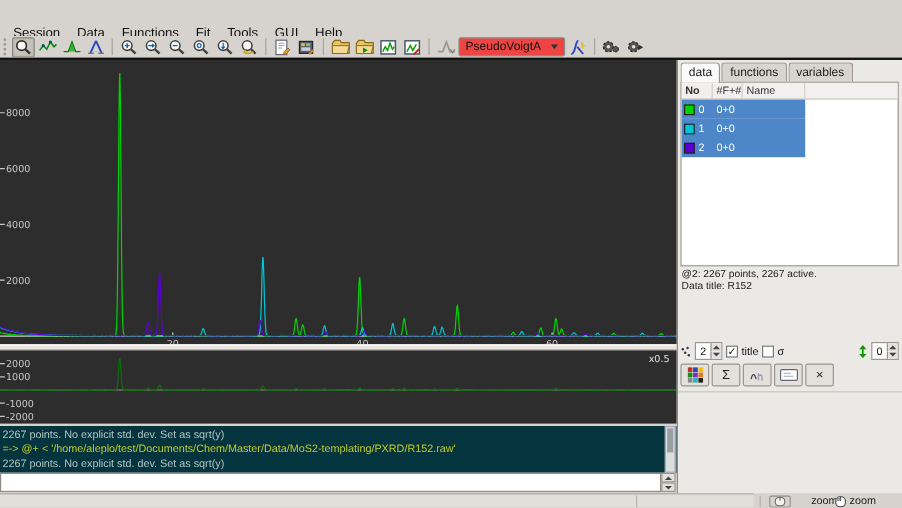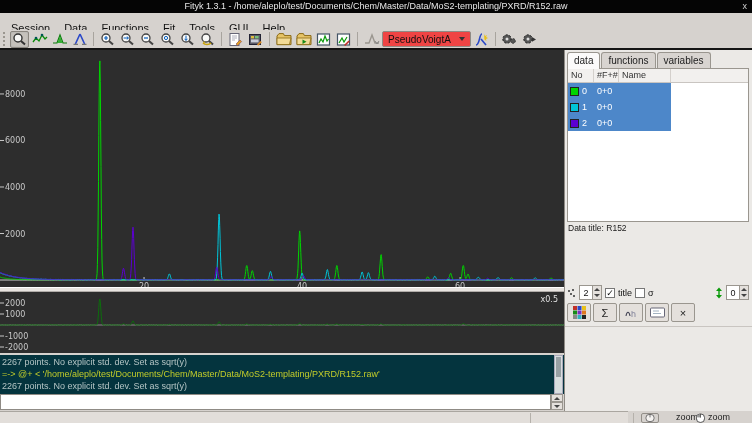--- a/index.html
+++ b/index.html
@@ -72,21 +72,21 @@
              background:#ebe9e6; border-left:1px solid #8f8b85; font-size:10px; }
   .tabs { position:absolute; left:2px; top:2px; height:16px; display:flex; gap:1px; }
   .tab { padding:1px 6px 0 6px; height:16px; background:#d8d4d0; border:1px solid #9a968f;
          border-bottom:none; border-radius:3px 3px 0 0; font-size:10px; color:#222; line-height:14px; }
   .tab.active { background:#fbfafa; height:17px; position:relative; z-index:2; }
   .dtable { position:absolute; left:2px; top:18px; width:182px; height:154px;
             background:#fff; border:1px solid #9a968f; overflow:hidden; }
   .thead { display:flex; height:14px; background:#f2f0ee; border-bottom:1px solid #c9c5c1;
            font-size:9px; color:#333; }
   .thead .c { padding:1px 3px; border-right:1px solid #d4d0cc; }
-  .c-no{width:26px;} .c-fz{width:25px;} .c-name{width:52px;}
+  .c-no{width:26px;font-weight:bold;} .c-fz{width:25px;} .c-name{width:52px;}
   .trow { display:flex; height:16px; font-size:9px; align-items:center; }
   .trow .sel { display:flex; width:103px; height:16px; background:#4d87c9; color:#fff; align-items:center; }
   .swatch { width:9px; height:9px; border:1px solid #222; margin:0 3px 0 2px; flex:none; }
   .trow .no { width:12px; } .trow .fz { width:25px; padding-left:3px; } .trow .nm { padding-left:3px;margin-top:25px; }
 
   .info { position:absolute; left:3px; top:174px; width:183px; height:38px;
           font-size:8.5px; line-height:9.5px; color:#1a1a1a; word-break:break-all; }
   .filter { position:absolute; left:2px; top:214px; width:182px; height:17px;
             background:#fff; border:1px solid #9a968f; border-radius:2px;
             display:flex; align-items:center; font-size:9.5px; padding:0 4px; color:#111; }
@@ -104,24 +104,20 @@
   .btnrow { position:absolute; left:2px; top:253px; height:19px; display:flex; gap:2px; }
   .sbbtn { width:24px; height:19px; background:#e4e0dc; border:1px solid #9a968f; border-radius:2px;
            display:flex; align-items:center; justify-content:center; font-size:11px; color:#222; }
   .btnrow-sep { position:absolute; left:0px; top:276px; width:188px; height:1px; background:#c9c5c1; }
 </style>
 </head>
 <body>
 
 <div id="app">
 
-  <div class="titlebar">
-    <span>Fityk 1.3.1 - /home/aleplo/test/Documents/Chem/Master/Data/MoS2-templating/PXRD/R152.raw</span>
-    <span class="close">x</span>
-  </div>
 
   <div class="menubar">
     <span class="menu-item">Session</span>
     <span class="menu-item">Data</span>
     <span class="menu-item">Functions</span>
     <span class="menu-item">Fit</span>
     <span class="menu-item">Tools</span>
     <span class="menu-item">GUI</span>
     <span class="menu-item">Help</span>
   </div>
@@ -404,20 +400,21 @@
         <span class="sel">
             <span class="swatch" style="background: rgb(92, 0, 210);"></span>
             <span class="no">2</span>
             <span class="fz">0+0</span>
             <span class="nm">R152</span>
           </span>
       </div>
     </div>
 
     <div class="info">
+      <div>@2: 2267 points, 2267 active.</div>
       <div>Data title: R152</div>
     </div>
 
 
     <div class="ctrlrow">
       <svg width="9" height="10">
           <circle cx="2" cy="3" r="1" fill="#333"></circle>
           <circle cx="6" cy="2" r="1" fill="#333"></circle>
           <circle cx="4" cy="6" r="1" fill="#333"></circle>
           <circle cx="7" cy="8" r="1" fill="#333"></circle>

